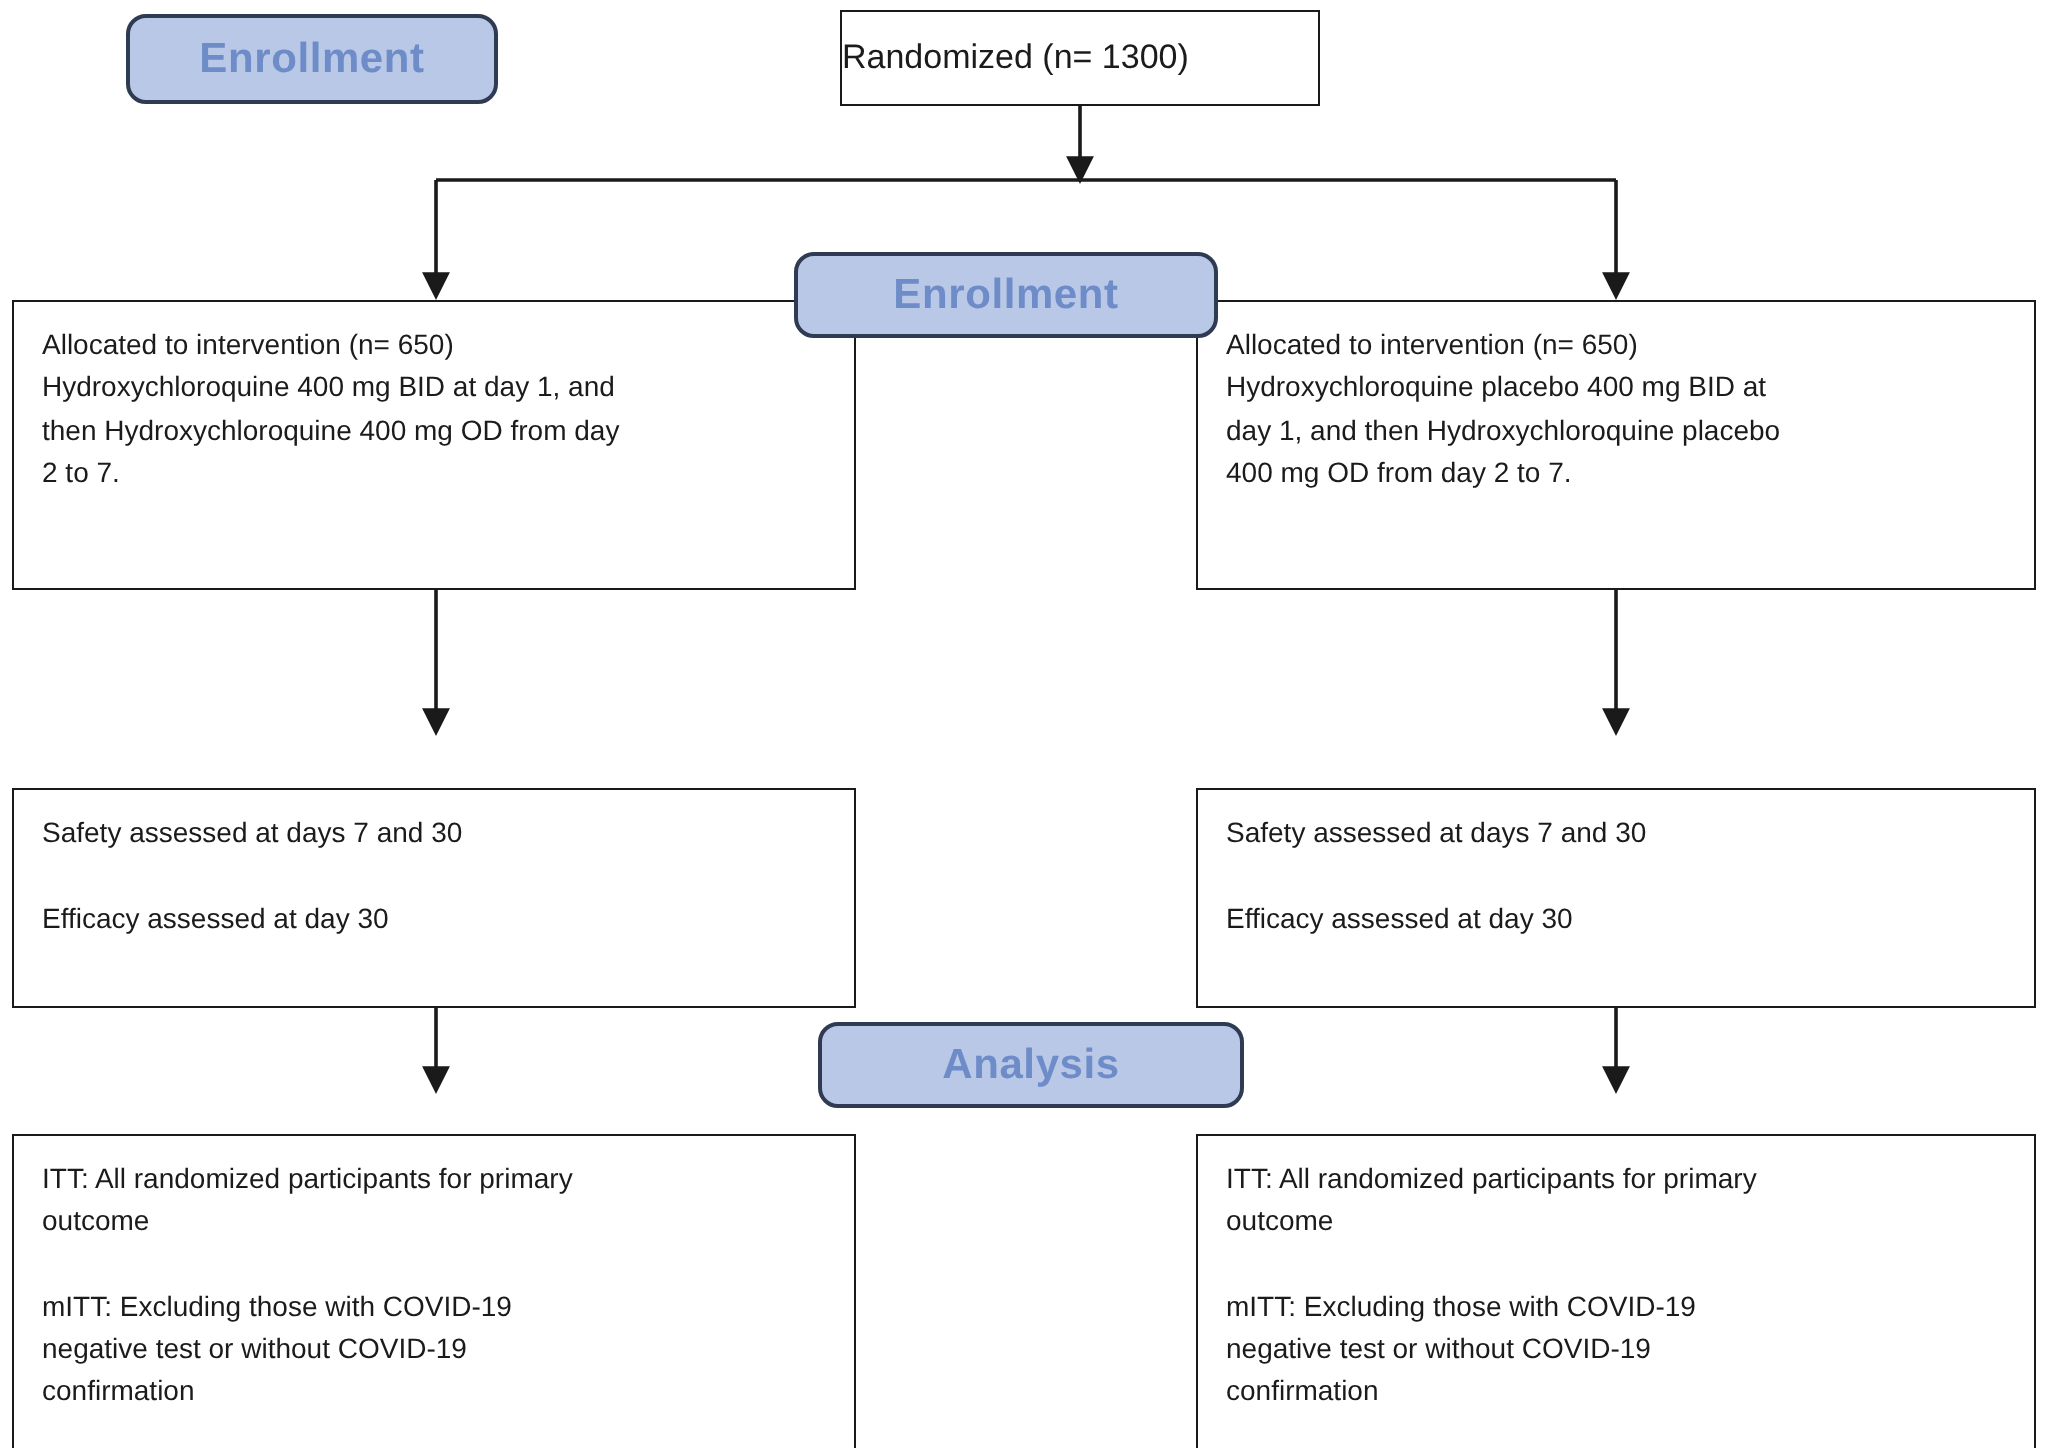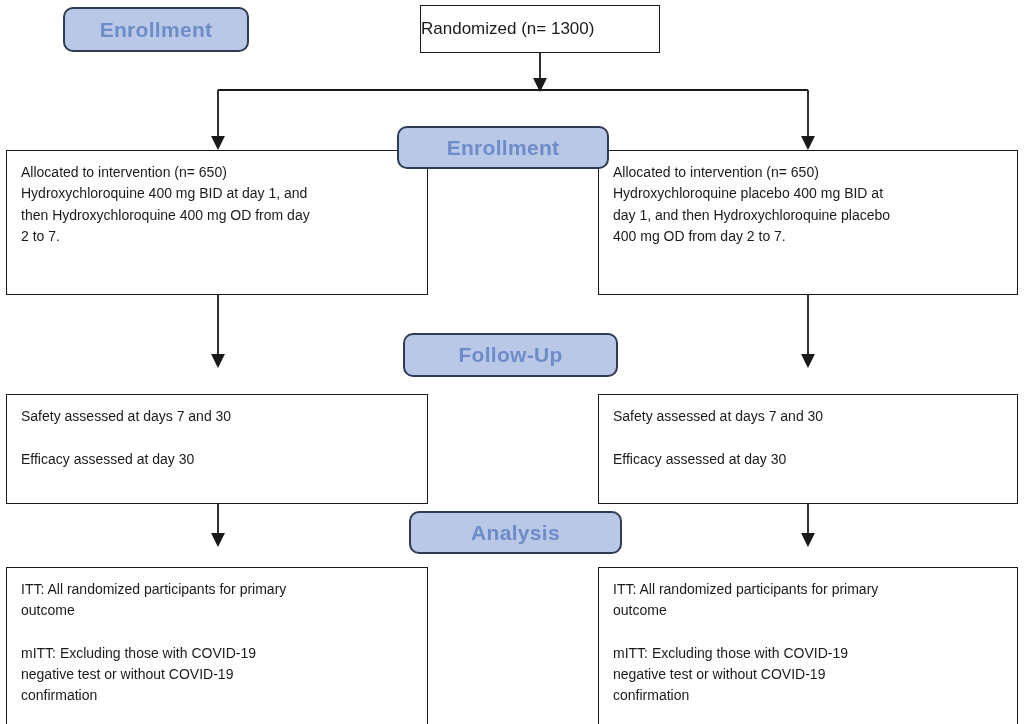--- a/index.html
+++ b/index.html
@@ -96,23 +96,20 @@
       <polygon points="808,545 802.5,534 813.5,534"></polygon>
     </g>
   </svg>
 
   <div class="stage-badge badge-enrollment">
     <span>Enrollment</span>
   </div>
   <div class="stage-badge badge-allocation">
     <span>Enrollment</span>
   </div>
-  <div class="stage-badge badge-followup">
-    <span>Follow-Up</span>
-  </div>
   <div class="stage-badge badge-analysis">
     <span>Analysis</span>
   </div>
 
   <div class="flow-box randomized-box">
     <span>Randomized (n= 1300)</span>
   </div>
 
   <div class="flow-box col-left row-allocation">
     <p class="box-text">Allocated to intervention (n= 650)

